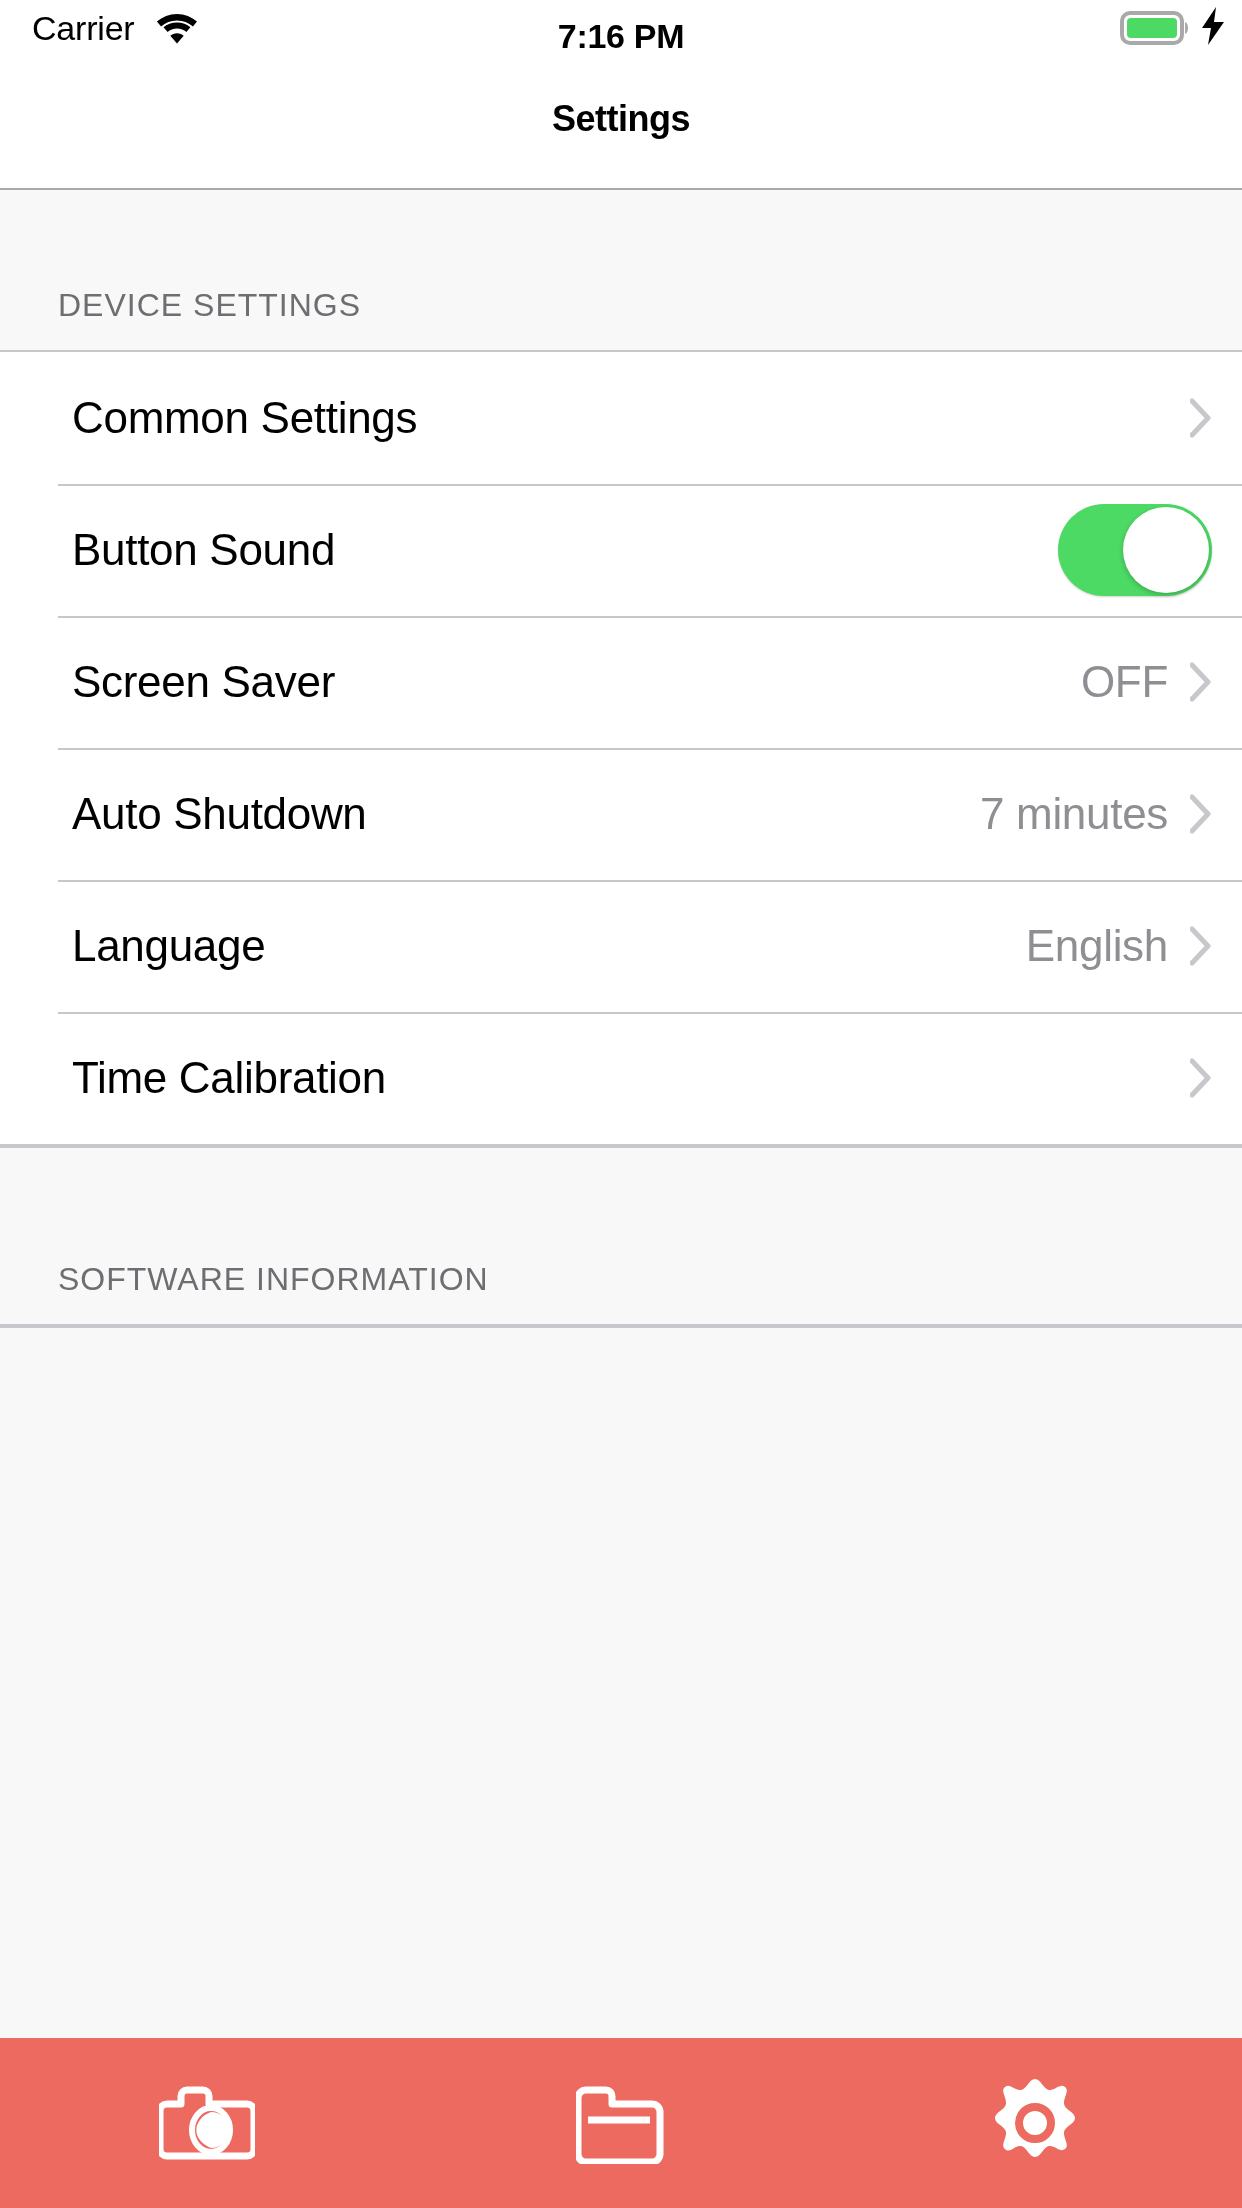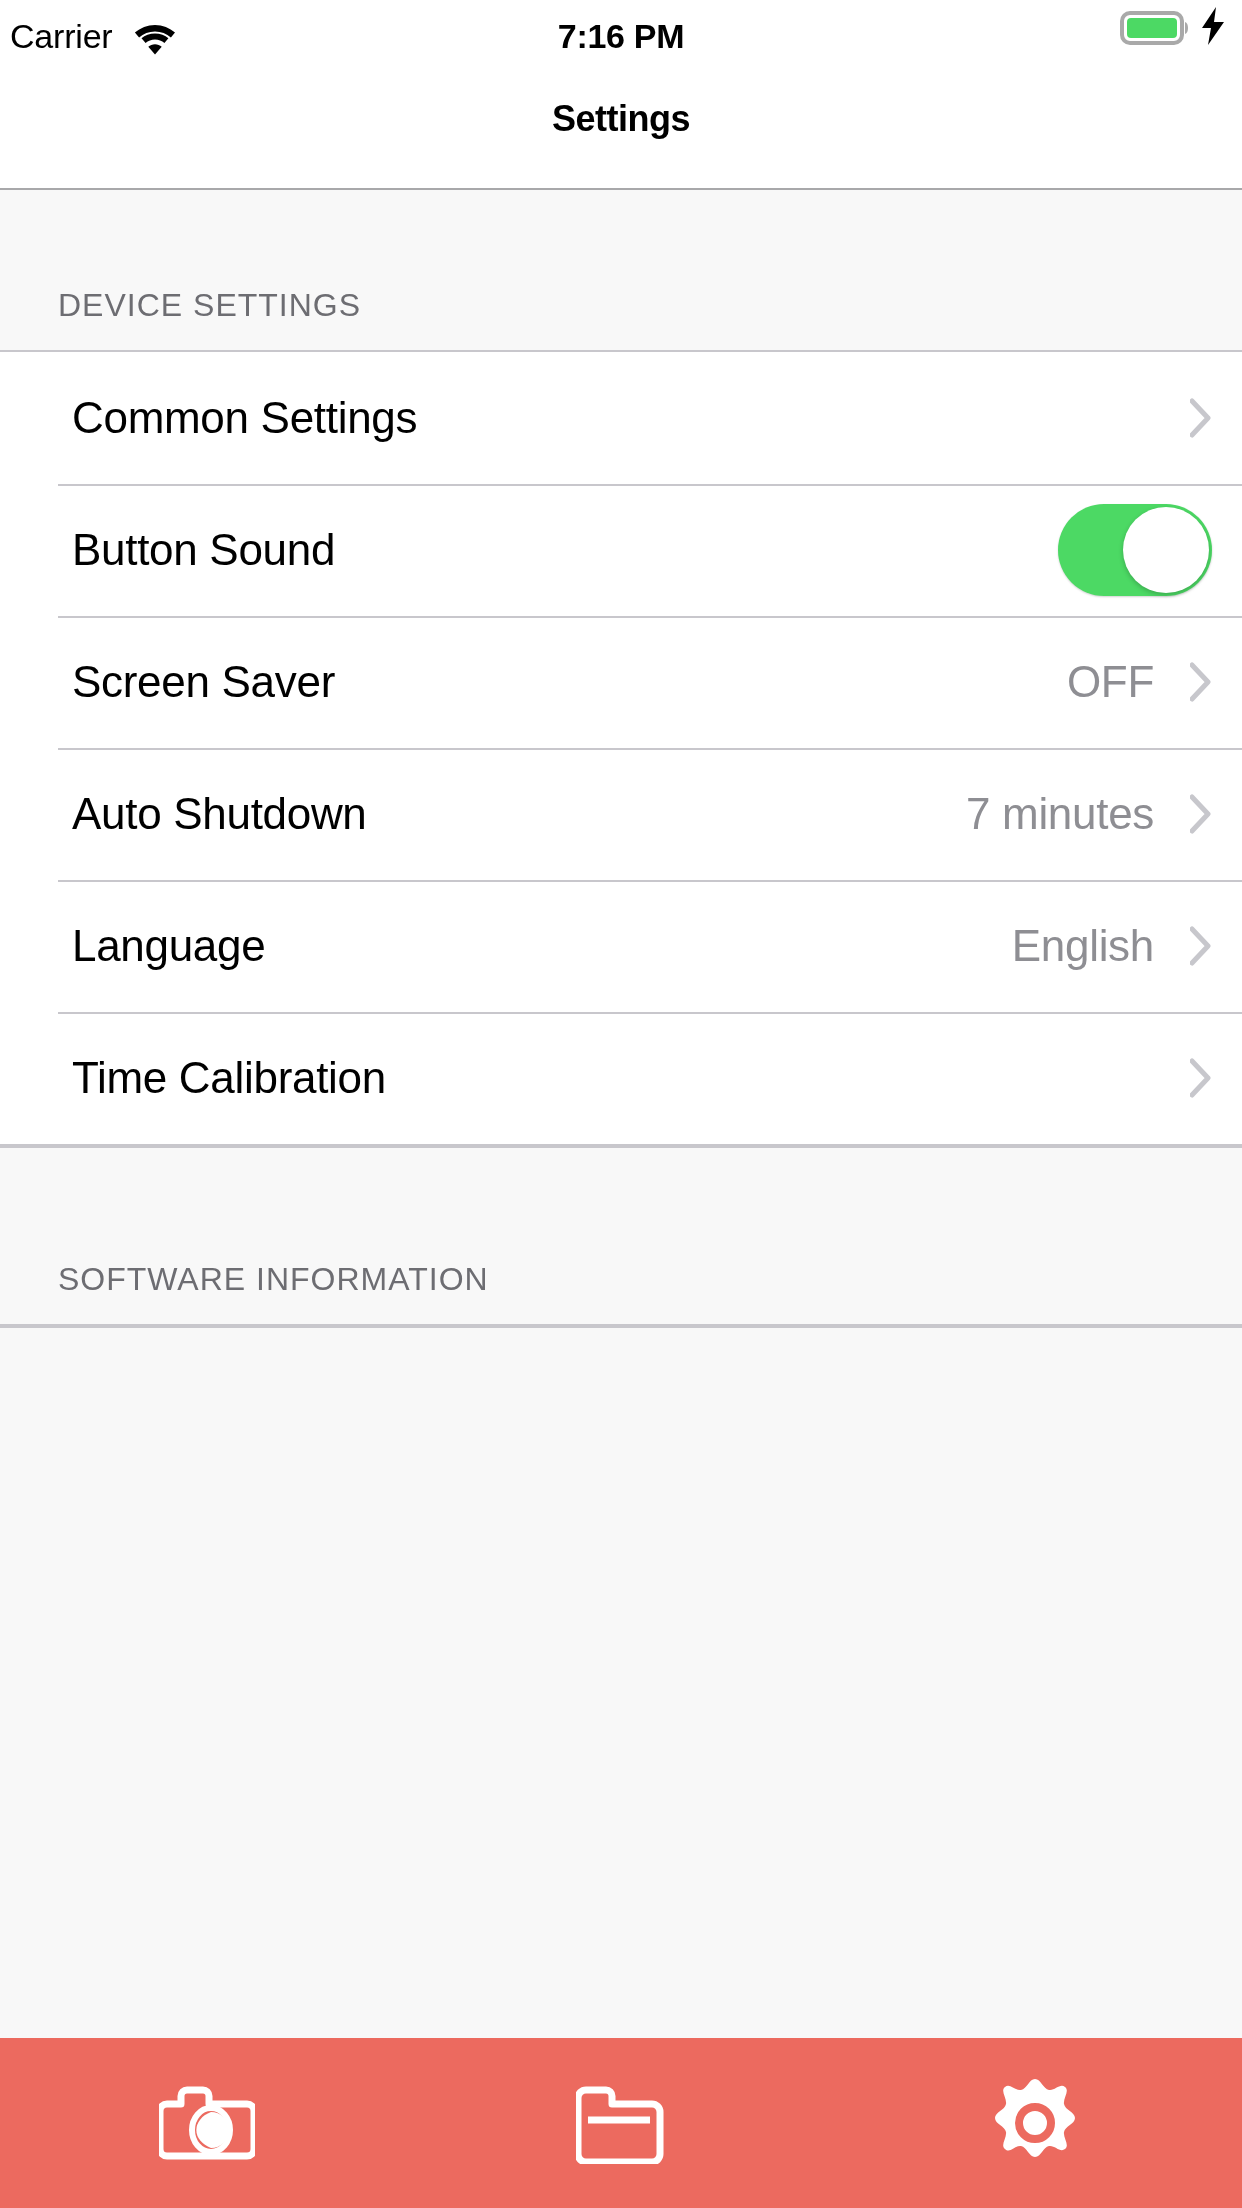--- a/index.html
+++ b/index.html
@@ -11,22 +11,22 @@
     overflow:hidden;
   }
   .phone { position:relative; width:1242px; height:2208px; background:#f8f8f8; }
 
   
   .statusbar {
     position:absolute; top:0; left:0; width:1242px; height:56px;
     background:#ffffff;
   }
   .sb-left {
-    position:absolute; left:10px; top:0; height:56px;
-    display:flex; align-items:flex-end; gap:21px;
+    position:absolute; left:32px; top:0; height:56px;
+    display:flex; align-items:center; gap:21px;
   }
   .sb-carrier { font-size:34px; color:#000; letter-spacing:-0.2px; }
   .sb-center {
     position:absolute; left:0; top:0; width:1242px; height:56px;
     display:flex; align-items:flex-end; justify-content:center;
   }
   .sb-time { font-size:34px; font-weight:bold; color:#000; letter-spacing:-0.3px; }
   .sb-right {
     position:absolute; right:16px; top:0; height:56px;
     display:flex; align-items:center; gap:8px;
@@ -80,21 +80,21 @@
     content:""; position:absolute; left:58px; right:0; top:0;
     height:2px; background:#c8c7cc;
   }
   .row-label {
     font-size:44px; color:#000;
     letter-spacing:-0.3px;
     flex:1 1 auto;
     margin-left:14px;
   }
   .row-right {
-    display:flex; align-items:center; gap:36px;
+    display:flex; align-items:center; gap:22px;
     flex:0 0 auto;
   }
   .row-value {
     font-size:44px; color:#8e8e93;
     letter-spacing:-0.3px;
   }
   .chevron { display:block; width:22px; height:40px; flex:0 0 auto; }
 
   
   .switch {

